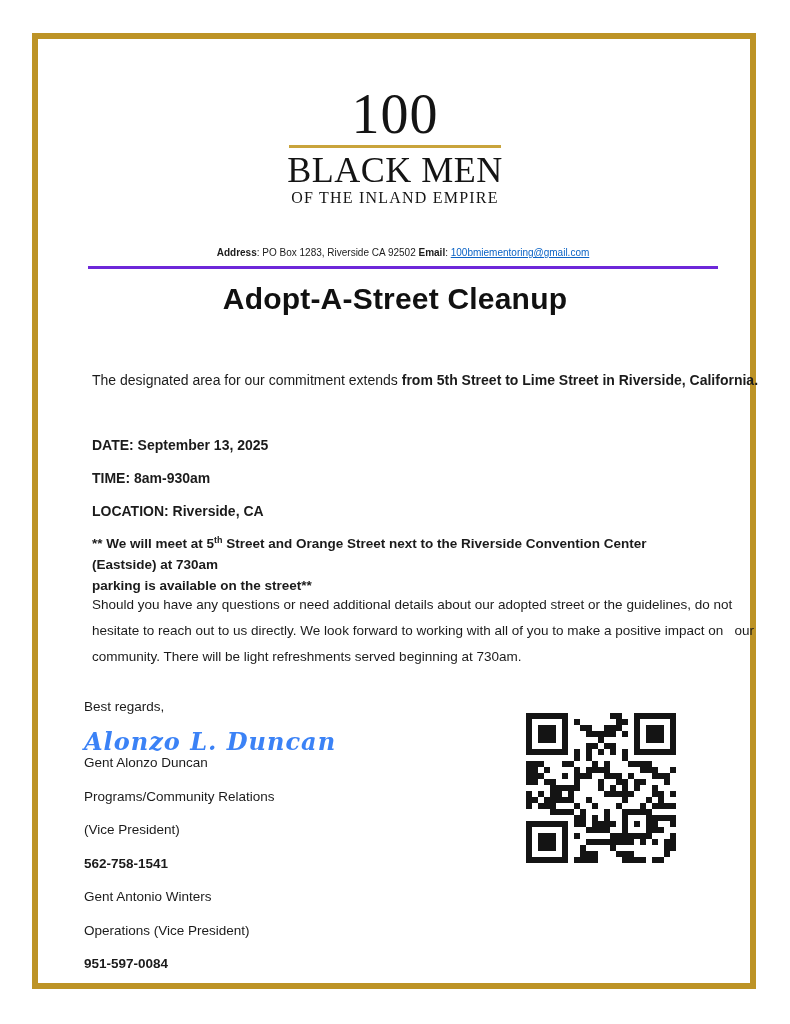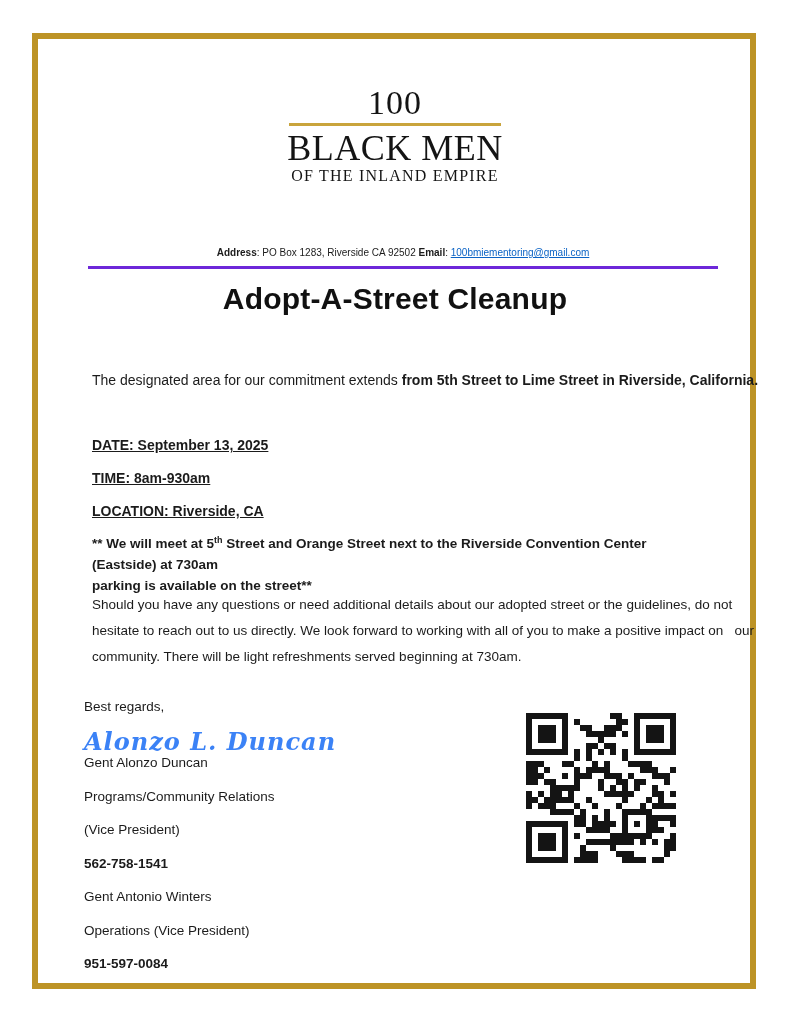--- a/index.html
+++ b/index.html
@@ -18,21 +18,21 @@
     width: 724px; height: 956px;
     border: 6px solid #BD9326;
   }
   
   .logo {
     position: absolute; left: 0; top: 86px;
     width: 790px; text-align: center;
     font-family: "Liberation Serif", serif;
     color: #141414;
   }
-  .logo-100 { font-size: 34px; line-height: 1.0; letter-spacing: 1px; }
+  .logo-100 { font-size: 56px; line-height: 1.0; letter-spacing: 1px; }
   .logo-rule {
     width: 212px; height: 3px; background: #C9A43C;
     margin: 3px auto 4px auto;
   }
   .logo-name { font-size: 36px; line-height: 1.0; letter-spacing: 0.5px; }
   .logo-sub { font-size: 16px; line-height: 1.1; letter-spacing: 1.2px; margin-top: 1px; }
   
   .contact {
     position: absolute; left: 88px; top: 246px; width: 630px;
     text-align: center; font-size: 10px; line-height: 1.3;
@@ -50,21 +50,21 @@
     text-align: center; font-size: 30px; font-weight: bold;
     letter-spacing: 0.2px; color: #111;
   }
   
   .intro {
     position: absolute; left: 92px; top: 372px;
     font-size: 14px; white-space: pre; color: #1b1b1b;
   }
   .intro .b { font-weight: bold; }
   .details { position: absolute; left: 92px; top: 437px; font-size: 14px; font-weight: bold; }
-  .details div { margin-bottom: 17px; line-height: 16px; text-decoration: underline; }
+  .details div { margin-bottom: 17px; line-height: 16px; }
   .meeting {
     position: absolute; left: 92px; top: 533px; width: 622px;
     font-size: 13.5px; font-weight: bold; line-height: 21px;
     white-space: pre-wrap;
   }
   .meeting sup { font-size: 9px; vertical-align: super; line-height: 0; }
   .closing {
     position: absolute; left: 92px; top: 592px; width: 625px;
     font-size: 13.5px; line-height: 26px; white-space: pre;
   }

